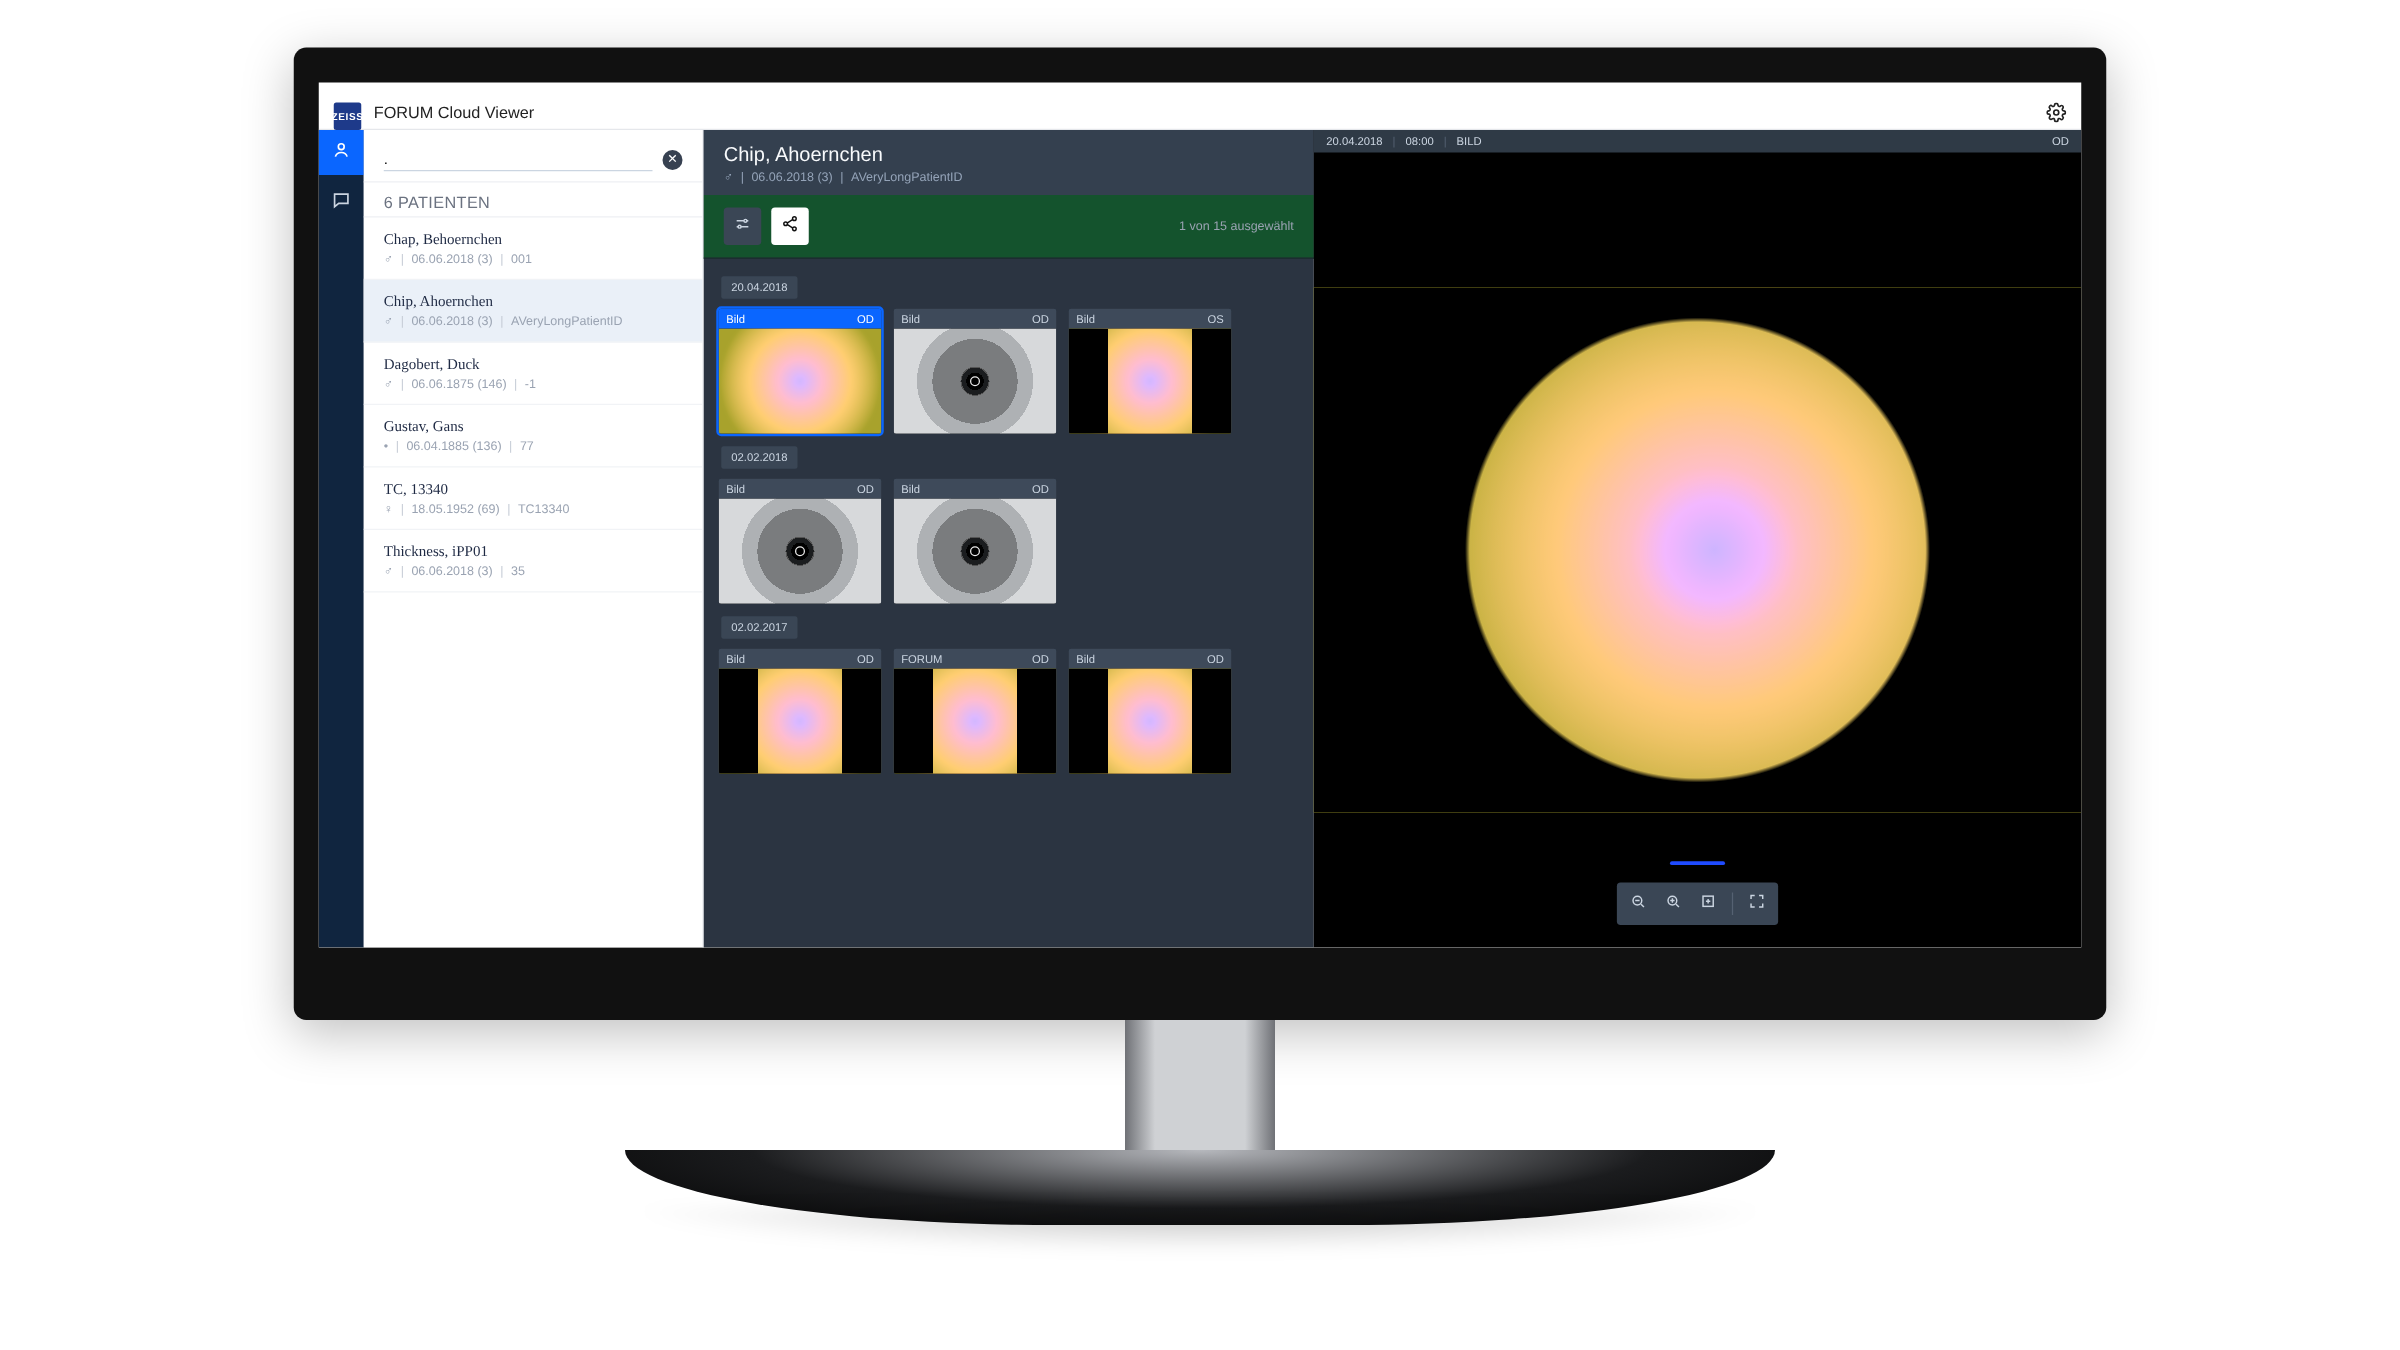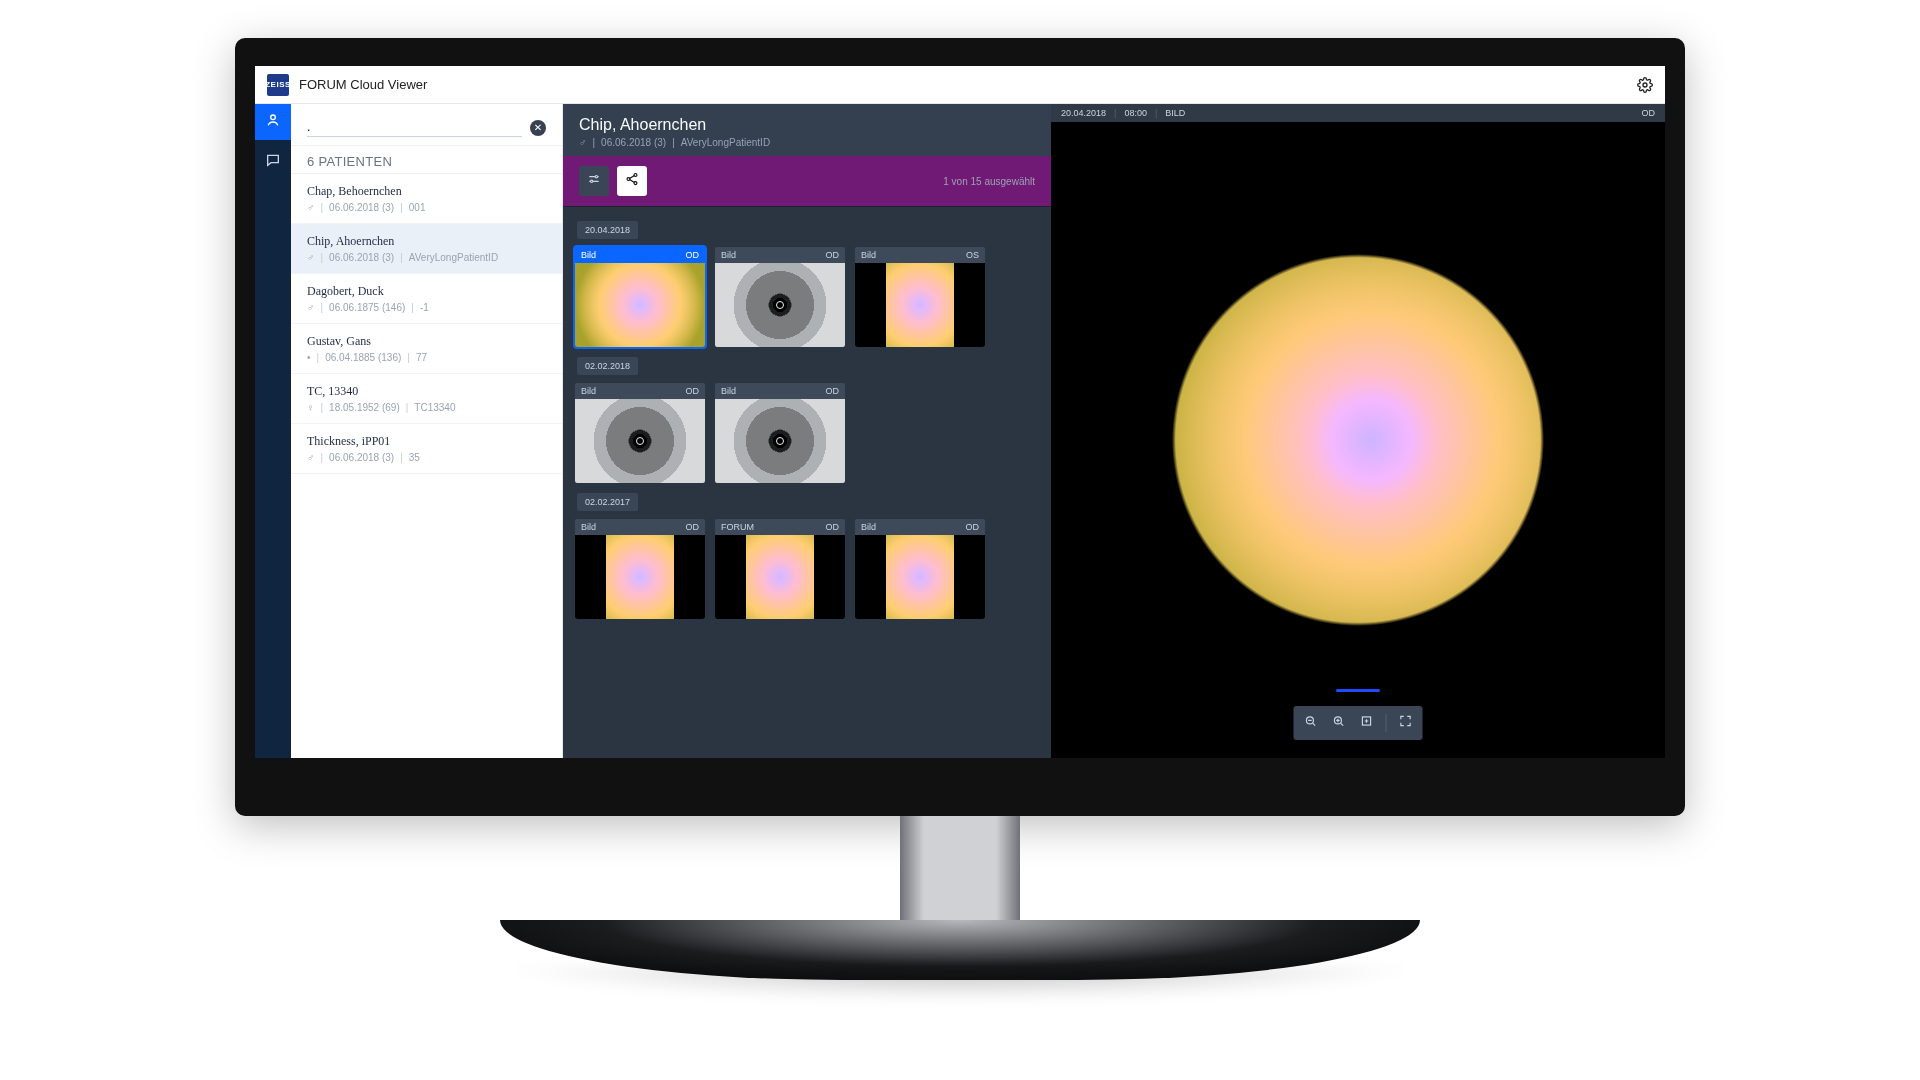--- a/index.html
+++ b/index.html
@@ -54,21 +54,20 @@
   position:absolute;
   left:0;right:0;top:46px;height:36px;
   background: radial-gradient(ellipse at 50% 0%, rgba(0,0,0,.25), transparent 70%);
   filter: blur(6px);
 }
 
 
 .topbar {
   height: 38px;
   display: flex;
-  align-items: center;
   padding: 16px 12px;
   border-bottom: 1px solid #e5e7eb;
 }
 .logo-chip {
   width: 22px; height: 22px;
   background: #1e3a8a;
   color: #fff;
   font-size: 8px;
   font-weight: 700;
   display:flex;align-items:center;justify-content:center;
@@ -162,21 +161,21 @@
   color:#f8fafc;font-size:16px;font-weight:500;
 }
 .mid-sub {
   font-size:10px;color:#94a3b8;
   display:flex;align-items:center;gap:6px;
   margin-top:3px;
 }
 .mid-toolbar {
   display:flex;align-items:center;
   padding:10px 16px;
-  background:#701a75;
+  background:#14532d;
   border-bottom:1px solid #1e2530;
 }
 .tbtn {
   width:30px;height:30px;
   display:flex;align-items:center;justify-content:center;
   border-radius:3px;
   cursor:pointer;
   color:#cbd5e1;
   margin-right:8px;
 }

